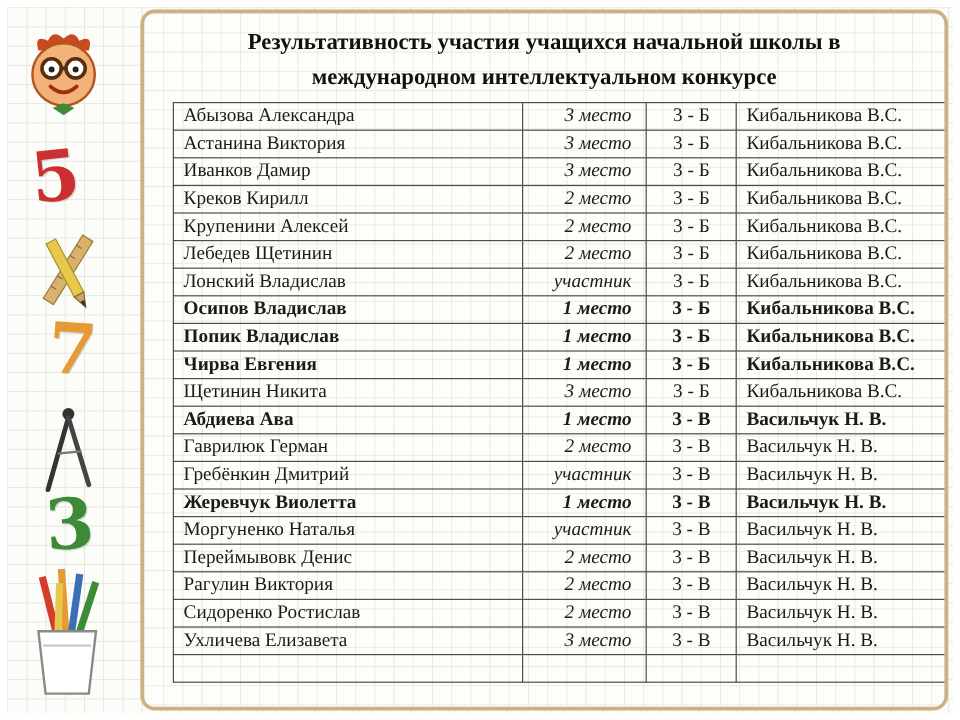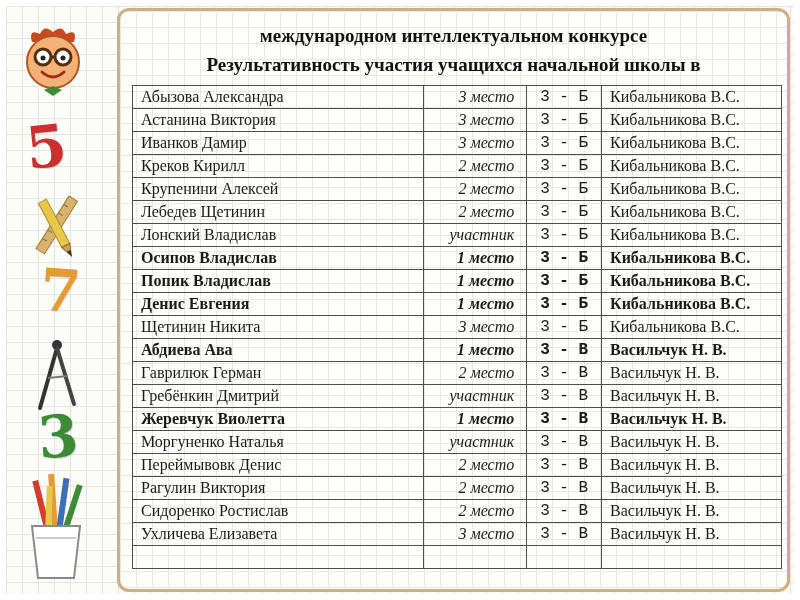--- a/index.html
+++ b/index.html
@@ -35,30 +35,30 @@
       linear-gradient(#e7eae3 1px, transparent 1px),
       linear-gradient(90deg,#e7eae3 1px, transparent 1px);
     background-size:16px 16px;
     box-sizing:border-box;
   }
   .title-block{padding:10px 20px 4px 20px;text-align:center;}
   .title-line{
     font-size:19px;font-weight:bold;color:#111;line-height:29px;
   }
   table.results{
-    border-collapse:collapse;margin:2px 8px 0 12px;width:650px;table-layout:fixed;
+    border-collapse:collapse;margin:2px 8px 0 24px;width:650px;table-layout:fixed;
   }
   table.results td{
     border:1px solid #4d4d4d;height:22px;padding:0 8px;
     font-size:16px;color:#1a1a1a;vertical-align:middle;
     overflow:hidden;white-space:nowrap;
   }
   .col-name{width:288px;text-align:left;}
   .col-place{width:102px;text-align:right;padding-right:12px !important;font-style:italic;}
-  .col-class{width:74px;text-align:center;font-family:Liberation Mono, monospace;}
+  .col-class{width:74px;text-align:center;}
   .col-teacher{width:178px;text-align:left;}
   tr.bold td{font-weight:bold;}
 </style>
 </head>
 <body>
 
 <div class="paper"></div>
 
 <div class="left-strip">
 
@@ -111,22 +111,22 @@
       <rect x="60" y="12" width="6" height="44" fill="#3d8b37" transform="rotate(18 63 34)"></rect>
       <rect x="36" y="14" width="6" height="42" fill="#e8c84a" transform="rotate(2 39 35)"></rect>
     </g>
     <path d="M22 54 L70 54 L64 106 L28 106 Z" fill="#ffffff" stroke="#8a8a8a" stroke-width="2"></path>
     <line x1="26" y1="66" x2="66" y2="66" stroke="#c9c9c9" stroke-width="2"></line>
   </svg>
 </div>
 
 <div class="slide-card">
   <div class="title-block">
+    <div class="title-line">Результативность участия учащихся начальной школы в</div>
     <div class="title-line">международном интеллектуальном конкурсе</div>
-    <div class="title-line">Результативность участия учащихся начальной школы в</div>
   </div>
 
   <table class="results">
     <colgroup>
       <col class="col-name">
         <col class="col-place">
         <col class="col-class">
         <col class="col-teacher">
     </colgroup>
     <tbody>
@@ -178,21 +178,21 @@
           <td class="col-class">3 - Б</td>
           <td class="col-teacher">Кибальникова В.С.</td>
         </tr>
         <tr class="bold">
           <td class="col-name">Попик Владислав</td>
           <td class="col-place">1 место</td>
           <td class="col-class">3 - Б</td>
           <td class="col-teacher">Кибальникова В.С.</td>
         </tr>
         <tr class="bold">
-          <td class="col-name">Денис Евгения</td>
+          <td class="col-name">Чирва Евгения</td>
           <td class="col-place">1 место</td>
           <td class="col-class">3 - Б</td>
           <td class="col-teacher">Кибальникова В.С.</td>
         </tr>
         <tr>
           <td class="col-name">Щетинин Никита</td>
           <td class="col-place">3 место</td>
           <td class="col-class">3 - Б</td>
           <td class="col-teacher">Кибальникова В.С.</td>
         </tr>

